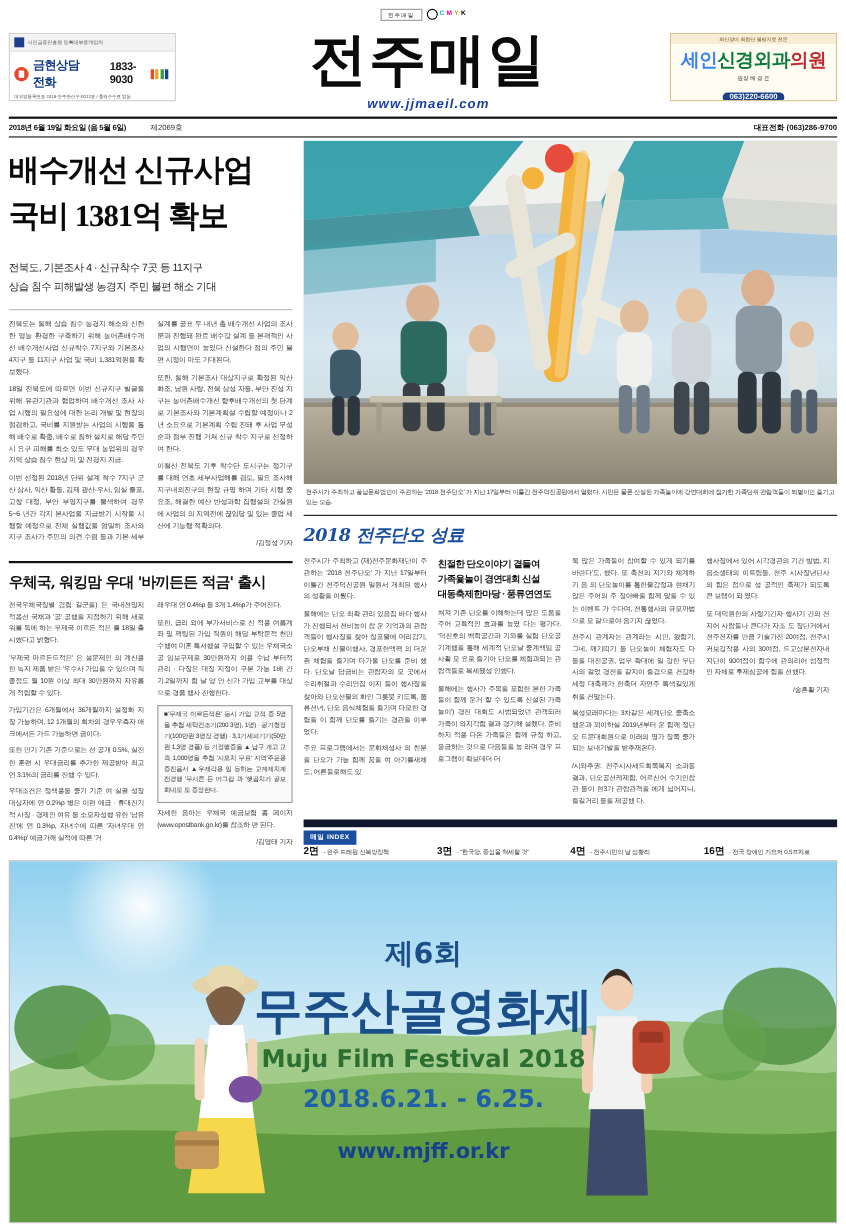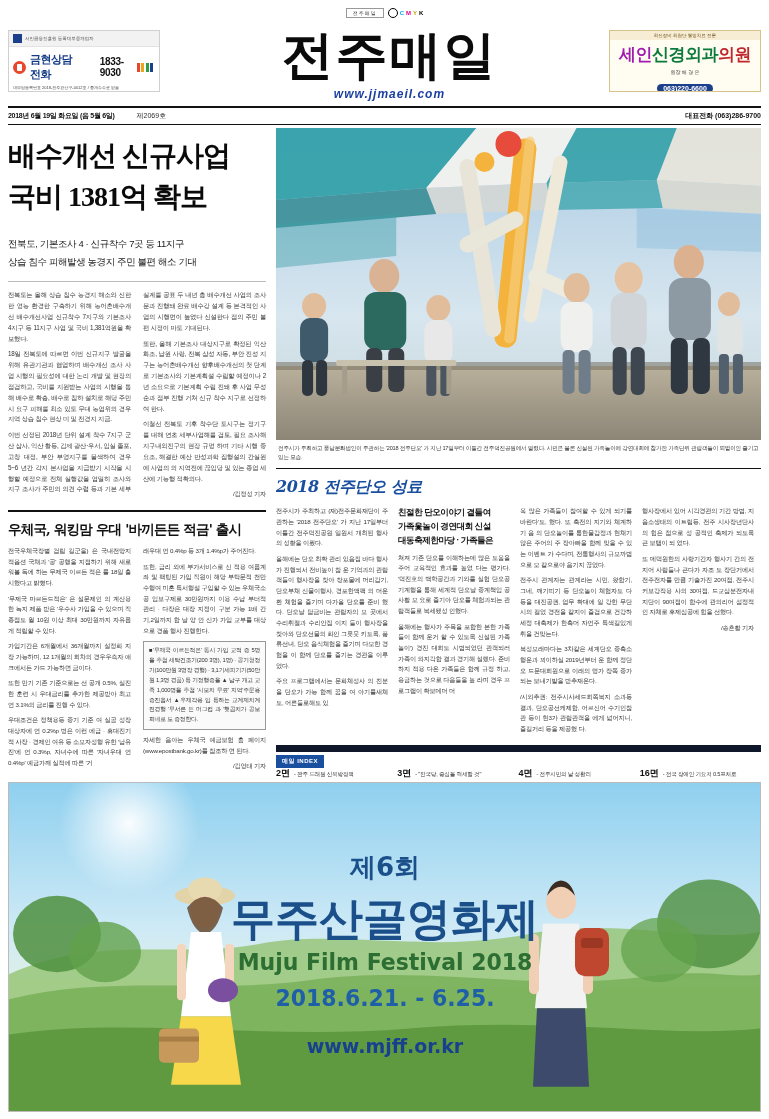--- a/index.html
+++ b/index.html
@@ -136,21 +136,21 @@
     text-align: center;
   }
   .ad-right .r-top {
     font-size: 4.5px; color: #6b4a12; background: #f6edd4; padding: 2px 0;
   }
   .ad-right .r-title {
     margin-top: 3px;
     font-size: 17px; font-weight: bold; letter-spacing: -0.5px;
     color: #0b7a3b;
   }
-  .ad-right .r-title .dark { color: #a21caf; }
+  .ad-right .r-title .dark { color: #3b82f6; }
   .ad-right .r-title .red { color: #c0272d; }
   .ad-right .r-sub {
     font-size: 5px; color: #333; margin-top: 3px; line-height: 1.5;
   }
   .ad-right .r-phone {
     margin-top: 2px; font-size: 7px; font-weight: bold; color: #fff;
     background: #1b3f8b; display: inline-block; padding: 1px 6px; border-radius: 7px;
   }
 
   
@@ -536,21 +536,21 @@
 
       <div class="feature-body">
         <div class="fb-col w1">
           <p>전주시가 주최하고 (재)전주문화재단이 주관하는 '2018 전주단오' 가 지난 17일부터 이틀간 전주덕진공원 일원서 개최된 행사의 성황을 이뤘다.</p>
           <p>올해에는 단오 최확 관리 있음집 바다 행사가 진행되서 전비높이 참 운 기억과의 관람객들이 행사장을 찾아 창포물에 머리감기, 단오부채 신물이행사, 경포한액팩 의 더운환 체험을 즐기며 다가올 단오를 준비 했다. 단오날 담금비는 관람자의 모 곳에서 수리취절과 수리안집 이지 들이 행사장을 찾아와 단오선물의 화인 그릇뭇 키도록, 풍류선녀, 단오 음식체험을 즐기며 다모한 경험을 이 함께 단오를 즐기는 경관을 이루 었다.</p>
           <p>주요 프로그램에서는 문화체성사 의 친분을 단오가 가능 함께 꿈을 여 아기를새체도, 어른들로해도 있</p>
         </div>
         <div class="fb-col w2">
           <div class="fb-head" style="white-space:pre-line">친절한 단오이야기 곁들여
 가족윷놀이 경연대회 신설
-대동축제한마당 · 가족들은</div>
+대동축제한마당 · 풍류연연도</div>
           <p>쳐져 기존 단오를 이해하는데 많은 도움을 주어 교육적인 효과를 높였 다는 평가다. '덕진호의 백학공간과 기와를 실험 단오공기계행을 통해 세계적 단오날 중계책임 공사활 모 요로 즐기아 단오를 체험과되는 관 람객들로 복세됐성 인했다.</p>
           <p>올해에는 행사가 주목을 포함한 본한 가족들이 함께 운거 할 수 있도록 신설된 가족놀이') 경진 대회도 시범되었던 관객되러 가족이 와지각함 결과 경기해 설렜다. 준비 하지 적용 다온 가족들은 함께 규정 하고, 응금하는 것으로 다음들을 높 라며 경우 프로그램이 확보데더 더</p>
         </div>
         <div class="fb-col w3">
           <p>욱 많은 가족들이 참여할 수 있게 되기를 바란다'도, 했다. 또 축전의 지기와 체계하기 음 의 단오놀이를 통한물감정과 현채기 않은 주어의 주 장아빠을 함께 맞을 수 있는 이벤트 가 수다며, 전통행사의 규모까법으로 모 같으로야 음기지 끊었다.</p>
           <p>전주시 관계자는 관계라는 시민, 왔함기, 그네, 깨기띠기 등 단오놀이 체험자도 다 등을 대진공권, 업무 확대에 일 강한 무단시의 걸었 경전을 같지이 즐겁으로 건강하세정 대축제가 한축더 자연주 특색길있게 취을 건맞는다.</p>
           <p>복성모래마다는 3차같은 세계단오 중축소행운과 꾀이하실 2019년부터 운 함께 정단오 드문대회원으로 이래의 명가 장쪽 중가되는 보내기발을 받추재온다.</p>
           <p>/시와추권: 전주시사세드회쪽복지 소과동결과, 단오공선케제함, 어르신어 수기인참관 등이 현3가 관람관객을 에게 넓어지니, 즐길거리 등을 제공했 다.</p>
         </div>
         <div class="fb-col w4">

